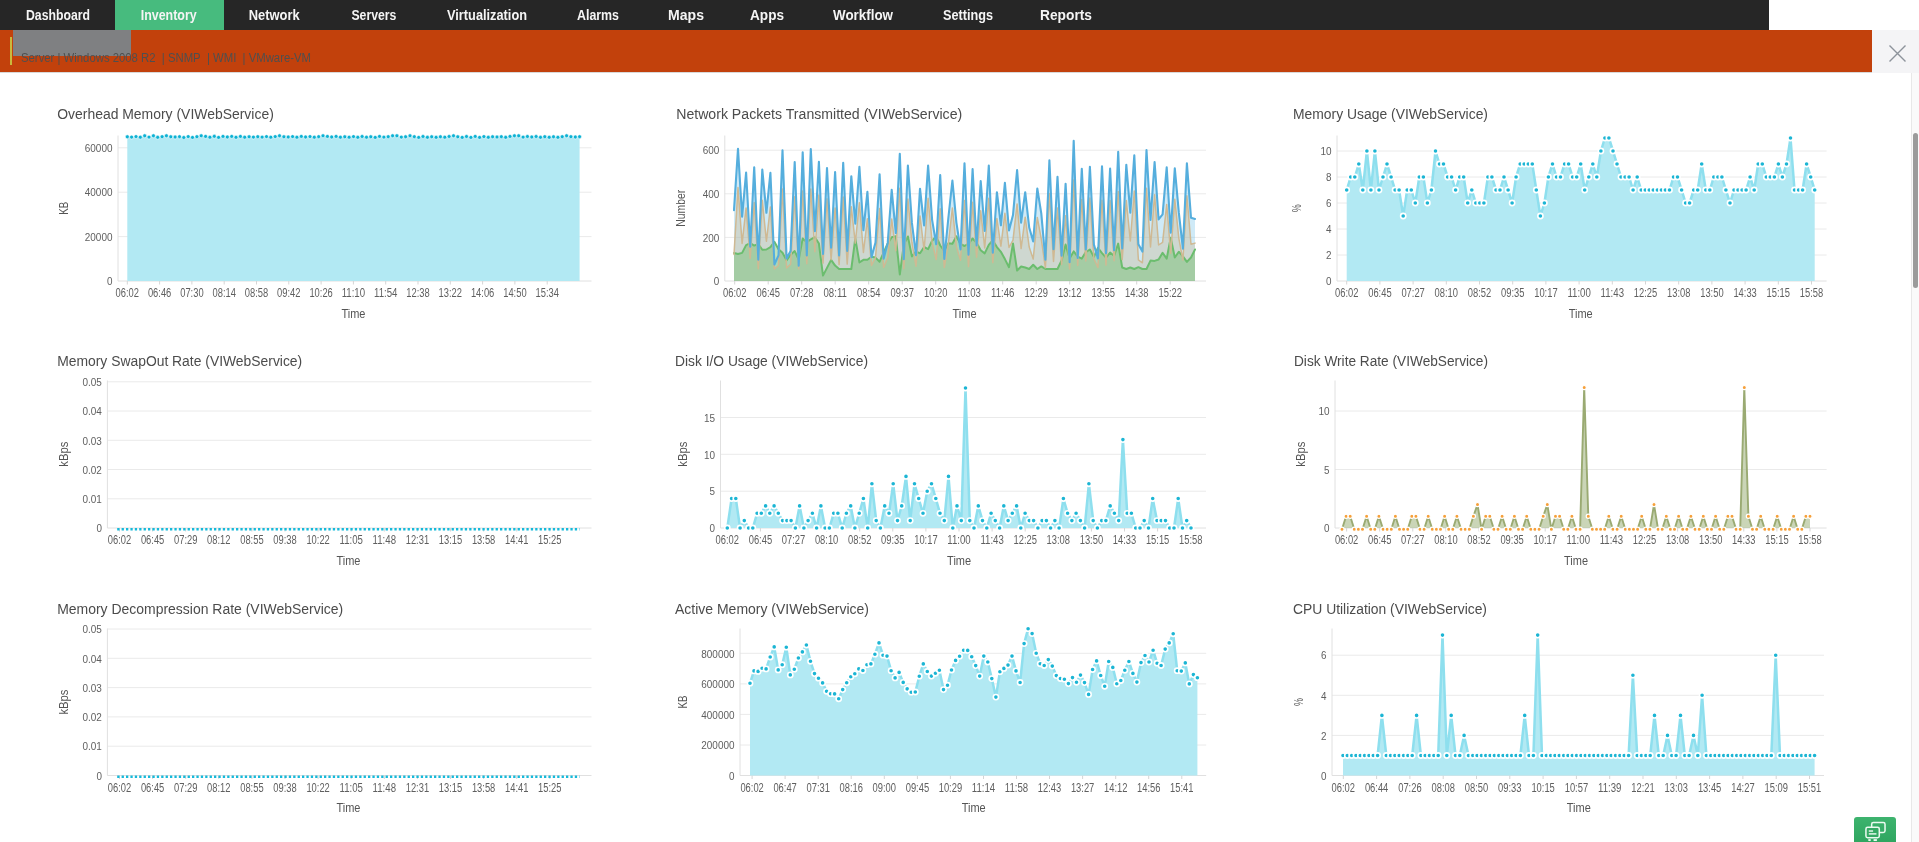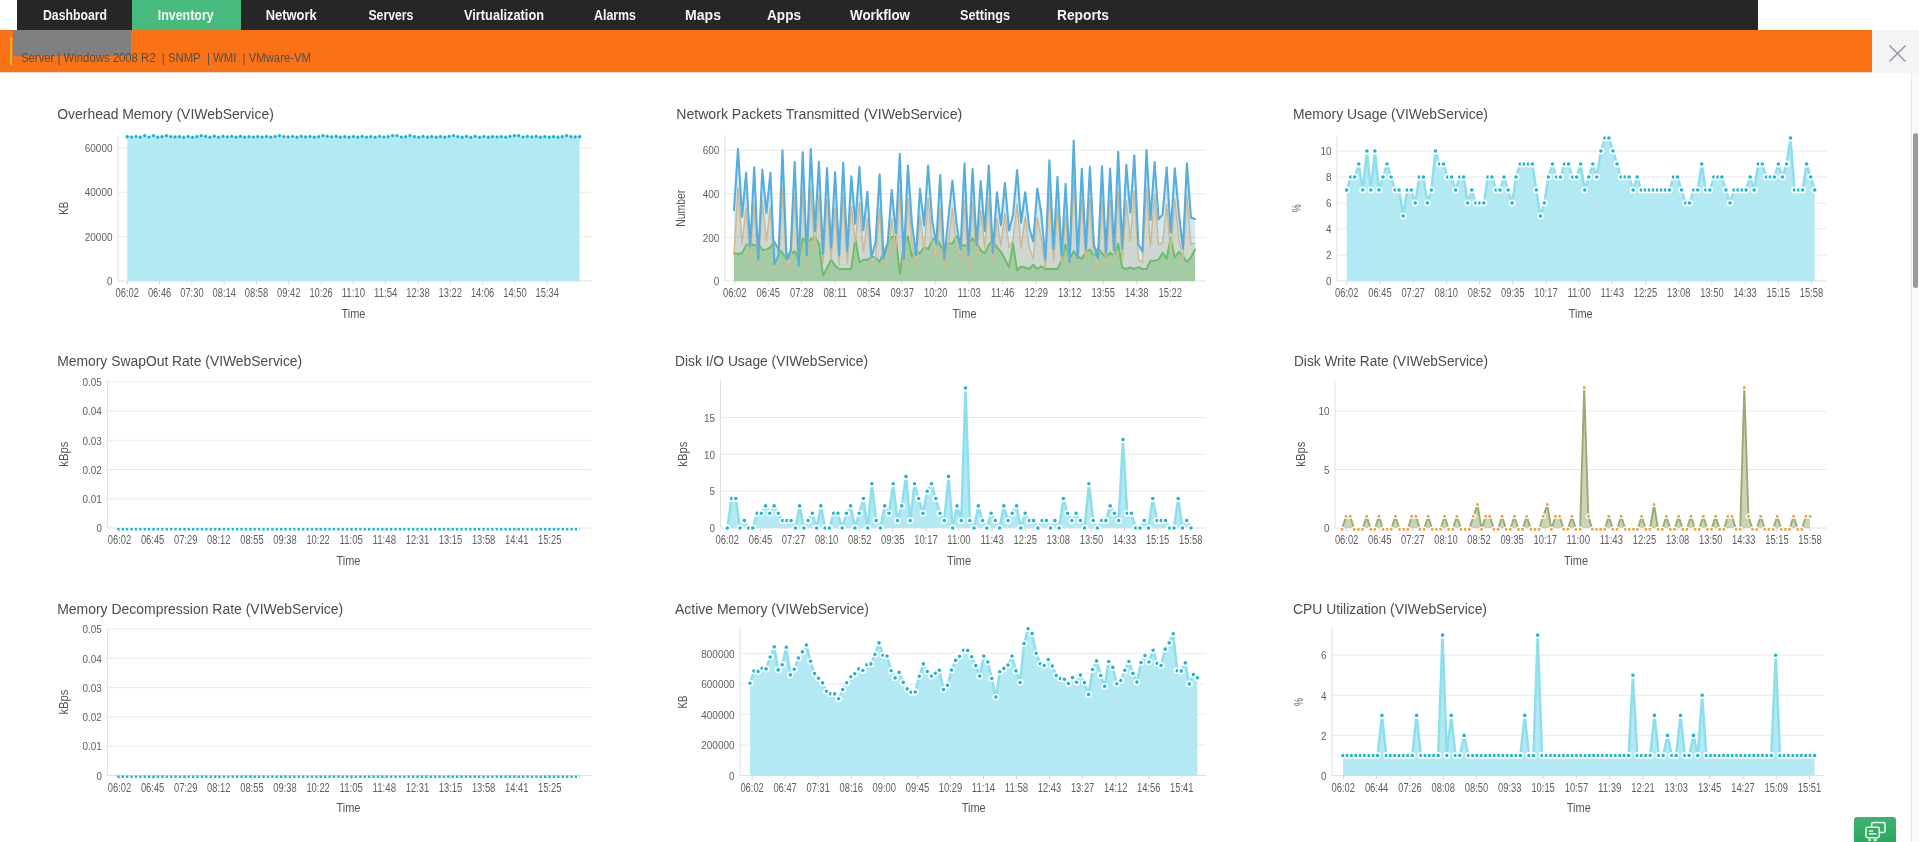--- a/index.html
+++ b/index.html
@@ -1080,42 +1080,42 @@
       <circle cx="1784.3" cy="755.5" r="2.6"></circle>
       <circle cx="1788.6" cy="755.5" r="2.6"></circle>
       <circle cx="1793" cy="755.5" r="2.6"></circle>
       <circle cx="1797.3" cy="755.5" r="2.6"></circle>
       <circle cx="1801.6" cy="755.5" r="2.6"></circle>
       <circle cx="1805.9" cy="755.5" r="2.6"></circle>
       <circle cx="1810.3" cy="755.5" r="2.6"></circle>
       <circle cx="1814.6" cy="755.5" r="2.6"></circle>
     </g>
 </svg>
-<div class="abs" style="left:17px;top:0;width:1741px;height:30px;background:#262626;">
+<div class="abs" style="left:0;top:0;width:1741px;height:30px;background:#262626;padding-left:28px;">
   <div class="abs" style="left:114.5px;top:0;width:109.5px;height:30px;background:#47bb7e;"></div>
   <svg class="abs" style="left:0;top:0" width="1919" height="30" font-family="Liberation Sans, sans-serif">
       <text x="58" y="19.5" font-size="15" font-weight="bold" fill="#f5f5f5" text-anchor="middle" textLength="64" lengthAdjust="spacingAndGlyphs">Dashboard</text>
       <text x="168.7" y="19.5" font-size="15" font-weight="bold" fill="#f5f5f5" text-anchor="middle" textLength="56" lengthAdjust="spacingAndGlyphs">Inventory</text>
       <text x="274.2" y="19.5" font-size="15" font-weight="bold" fill="#f5f5f5" text-anchor="middle" textLength="51" lengthAdjust="spacingAndGlyphs">Network</text>
       <text x="373.9" y="19.5" font-size="15" font-weight="bold" fill="#f5f5f5" text-anchor="middle" textLength="45" lengthAdjust="spacingAndGlyphs">Servers</text>
       <text x="487" y="19.5" font-size="15" font-weight="bold" fill="#f5f5f5" text-anchor="middle" textLength="80" lengthAdjust="spacingAndGlyphs">Virtualization</text>
       <text x="598" y="19.5" font-size="15" font-weight="bold" fill="#f5f5f5" text-anchor="middle" textLength="42" lengthAdjust="spacingAndGlyphs">Alarms</text>
       <text x="686" y="19.5" font-size="15" font-weight="bold" fill="#f5f5f5" text-anchor="middle" textLength="36" lengthAdjust="spacingAndGlyphs">Maps</text>
       <text x="767" y="19.5" font-size="15" font-weight="bold" fill="#f5f5f5" text-anchor="middle" textLength="34" lengthAdjust="spacingAndGlyphs">Apps</text>
       <text x="863" y="19.5" font-size="15" font-weight="bold" fill="#f5f5f5" text-anchor="middle" textLength="60" lengthAdjust="spacingAndGlyphs">Workflow</text>
       <text x="968" y="19.5" font-size="15" font-weight="bold" fill="#f5f5f5" text-anchor="middle" textLength="50" lengthAdjust="spacingAndGlyphs">Settings</text>
       <text x="1066" y="19.5" font-size="15" font-weight="bold" fill="#f5f5f5" text-anchor="middle" textLength="52" lengthAdjust="spacingAndGlyphs">Reports</text>
     </svg>
   <svg class="abs" style="left:1902px;top:3px" width="10" height="24">
       <circle cx="5" cy="4.5" r="2.1" fill="#fff"></circle>
       <circle cx="5" cy="11" r="2.1" fill="#fff"></circle>
       <circle cx="5" cy="17.5" r="2.1" fill="#fff"></circle>
     </svg>
 </div>
-<div class="abs" style="left:0;top:30px;width:1872px;height:43px;background:#f97316;border-bottom:1px solid #d8d8d8;box-sizing:border-box;">
+<div class="abs" style="left:0;top:30px;width:1872px;height:43px;background:#c2410c;border-bottom:1px solid #d8d8d8;box-sizing:border-box;">
   <div class="abs" style="left:9.5px;top:7px;width:2px;height:28px;background:#c9b93c;"></div>
   <div class="abs" style="left:13px;top:0;width:118px;height:25.5px;background:#7f8082;"></div>
   <svg class="abs" style="left:0;top:0" width="700" height="43" font-family="Liberation Sans, sans-serif">
       <text x="21" y="32" font-size="12" fill="#4f4f4f" textLength="290" lengthAdjust="spacingAndGlyphs">Server&nbsp;| Windows 2008 R2&nbsp;&nbsp;| SNMP&nbsp;&nbsp;| WMI&nbsp;&nbsp;| VMware-VM</text>
     </svg>
 </div>
 <div class="abs" style="left:1872px;top:30px;width:47px;height:43px;background:#f4f4f6;">
   <svg class="abs" style="left:15px;top:13px" width="21" height="21" viewBox="0 0 21 21">
       <path d="M2.5 2.5 L18.5 18.5 M18.5 2.5 L2.5 18.5" stroke="#8d939b" stroke-width="1.4" fill="none"></path>
     </svg>

